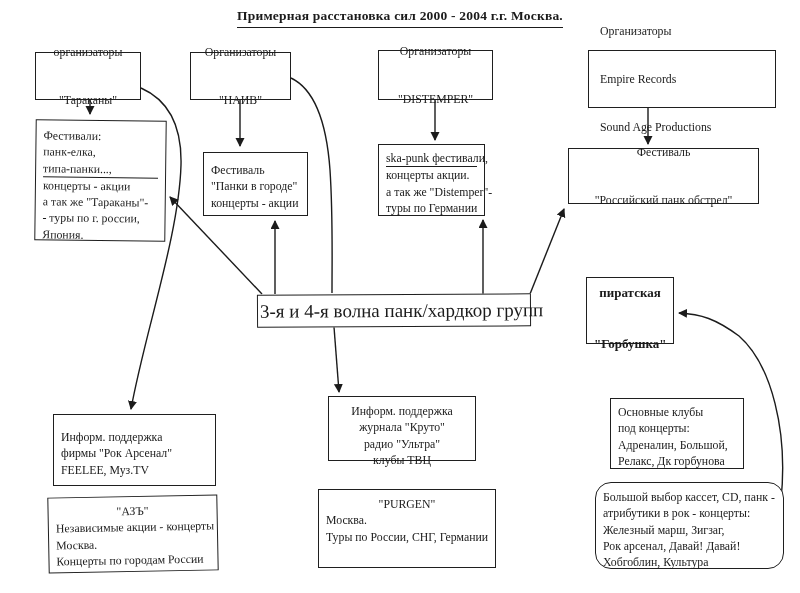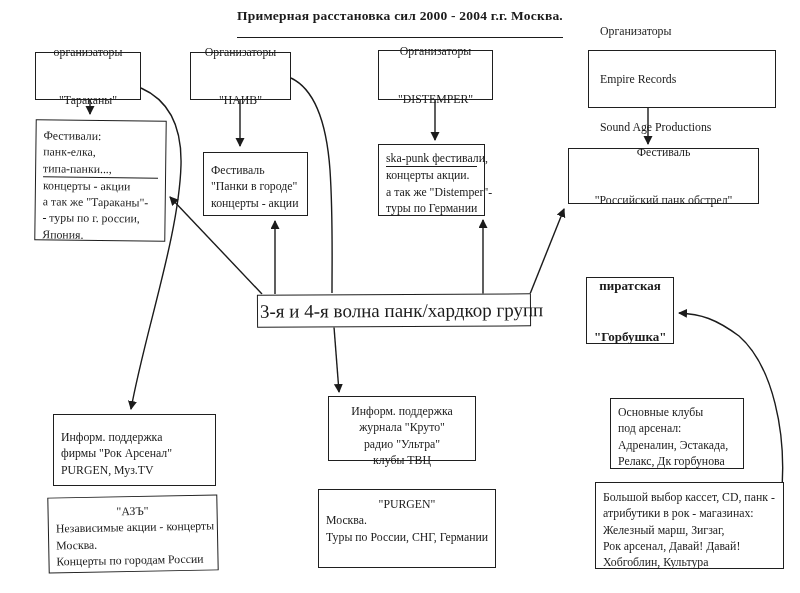--- a/index.html
+++ b/index.html
@@ -5,21 +5,21 @@
   html,body{margin:0;padding:0;background:#ffffff;}
   #page{
     position:relative;width:800px;height:593px;background:#ffffff;
     font-family:"Liberation Serif","DejaVu Serif",serif;color:#1b1b1b;
     overflow:hidden;
   }
   #title{
     position:absolute;left:0;top:8px;width:800px;text-align:center;
     font-size:13.5px;font-weight:bold;letter-spacing:.2px;
   }
-  #title span{border-bottom:1.6px solid #1b1b1b;padding-bottom:14px;}
+  #title span{border-bottom:1.6px solid #1b1b1b;padding-bottom:4px;}
   svg.wires{position:absolute;left:0;top:0;z-index:0;}
   .box{
     position:absolute;z-index:1;background:#ffffff;border:1.6px solid #1f1f1f;
     font-size:11.8px;line-height:16.3px;padding:5px 7px;box-sizing:border-box;
     display:flex;flex-direction:column;
   }
   .box span{display:block;white-space:nowrap;}
   .vcenter{justify-content:center;gap:32px;}
   .tcenter{text-align:center;}
   .rule{border-bottom:1.4px solid #1b1b1b;}
@@ -31,27 +31,27 @@
   #b-naiv-fest{left:203px;top:152px;width:105px;height:64px;padding-top:9px;}
   #b-distemper-org{left:378px;top:50px;width:115px;height:50px;}
   #b-distemper-fest{left:378px;top:144px;width:107px;height:72px;}
   #b-empire-org{left:588px;top:50px;width:188px;height:58px;padding-left:11px;}
   #b-russian-fest{left:568px;top:148px;width:191px;height:56px;}
   #b-central{
     left:257px;top:294px;width:274px;height:33px;z-index:1;
     font-size:19px;line-height:29px;text-align:center;justify-content:center;
     padding:0 2px;transform:rotate(-.3deg);
   }
-  #b-gorbushka{left:586px;top:277px;width:88px;height:67px;font-size:13px;line-height:19px;}
+  #b-gorbushka{left:586px;top:277px;width:88px;height:67px;font-size:13px;line-height:19px;justify-content:space-between;}
   #b-inform-firm{left:53px;top:414px;width:163px;height:72px;padding-top:14px;}
   #b-az{left:48px;top:496px;width:170px;height:76px;transform:rotate(-1.1deg);padding-top:6px;}
   #b-inform-journal{left:328px;top:396px;width:148px;height:65px;padding-top:6px;}
   #b-purgen{left:318px;top:489px;width:178px;height:79px;padding-top:6px;}
   #b-clubs{left:610px;top:398px;width:134px;height:71px;}
-  #b-shops{left:595px;top:482px;width:189px;height:87px;padding-top:6px;}
+  #b-shops{left:595px;top:482px;width:189px;height:87px;padding-top:6px;border-radius:16px;}
 </style>
 </head>
 <body>
 
 <div id="page">
 
   <div id="title">
     <span>Примерная расстановка сил 2000 - 2004 г.г. Москва.</span>
   </div>
 
@@ -131,21 +131,21 @@
   </div>
 
   <div class="box vcenter tcenter bold" id="b-gorbushka">
     <span>пиратская</span>
     <span>"Горбушка"</span>
   </div>
 
   <div class="box" id="b-inform-firm">
     <span>Информ. поддержка</span>
     <span>фирмы "Рок Арсенал"</span>
-    <span>PURGEN, Муз.TV</span>
+    <span>FEELEE, Муз.TV</span>
   </div>
 
   <div class="box" id="b-az">
     <span class="tcenter">"АЗЪ"</span>
     <span>Независимые акции - концерты</span>
     <span>Москва.</span>
     <span>Концерты по городам России</span>
   </div>
 
   <div class="box tcenter" id="b-inform-journal">
@@ -156,26 +156,26 @@
   </div>
 
   <div class="box" id="b-purgen">
     <span class="tcenter">"PURGEN"</span>
     <span>Москва.</span>
     <span>Туры по России, СНГ, Германии</span>
   </div>
 
   <div class="box" id="b-clubs">
     <span>Основные клубы</span>
-    <span>под арсенал:</span>
-    <span>Адреналин, Эстакада,</span>
+    <span>под концерты:</span>
+    <span>Адреналин, Большой,</span>
     <span>Релакс, Дк горбунова</span>
   </div>
 
   <div class="box" id="b-shops">
     <span>Большой выбор кассет, CD, панк -</span>
-    <span>атрибутики в рок - магазинах:</span>
+    <span>атрибутики в рок - концерты:</span>
     <span>Железный марш, Зигзаг,</span>
     <span>Рок арсенал, Давай! Давай!</span>
     <span>Хобгоблин, Культура</span>
   </div>
 
 </div>
 
 </body></html>

